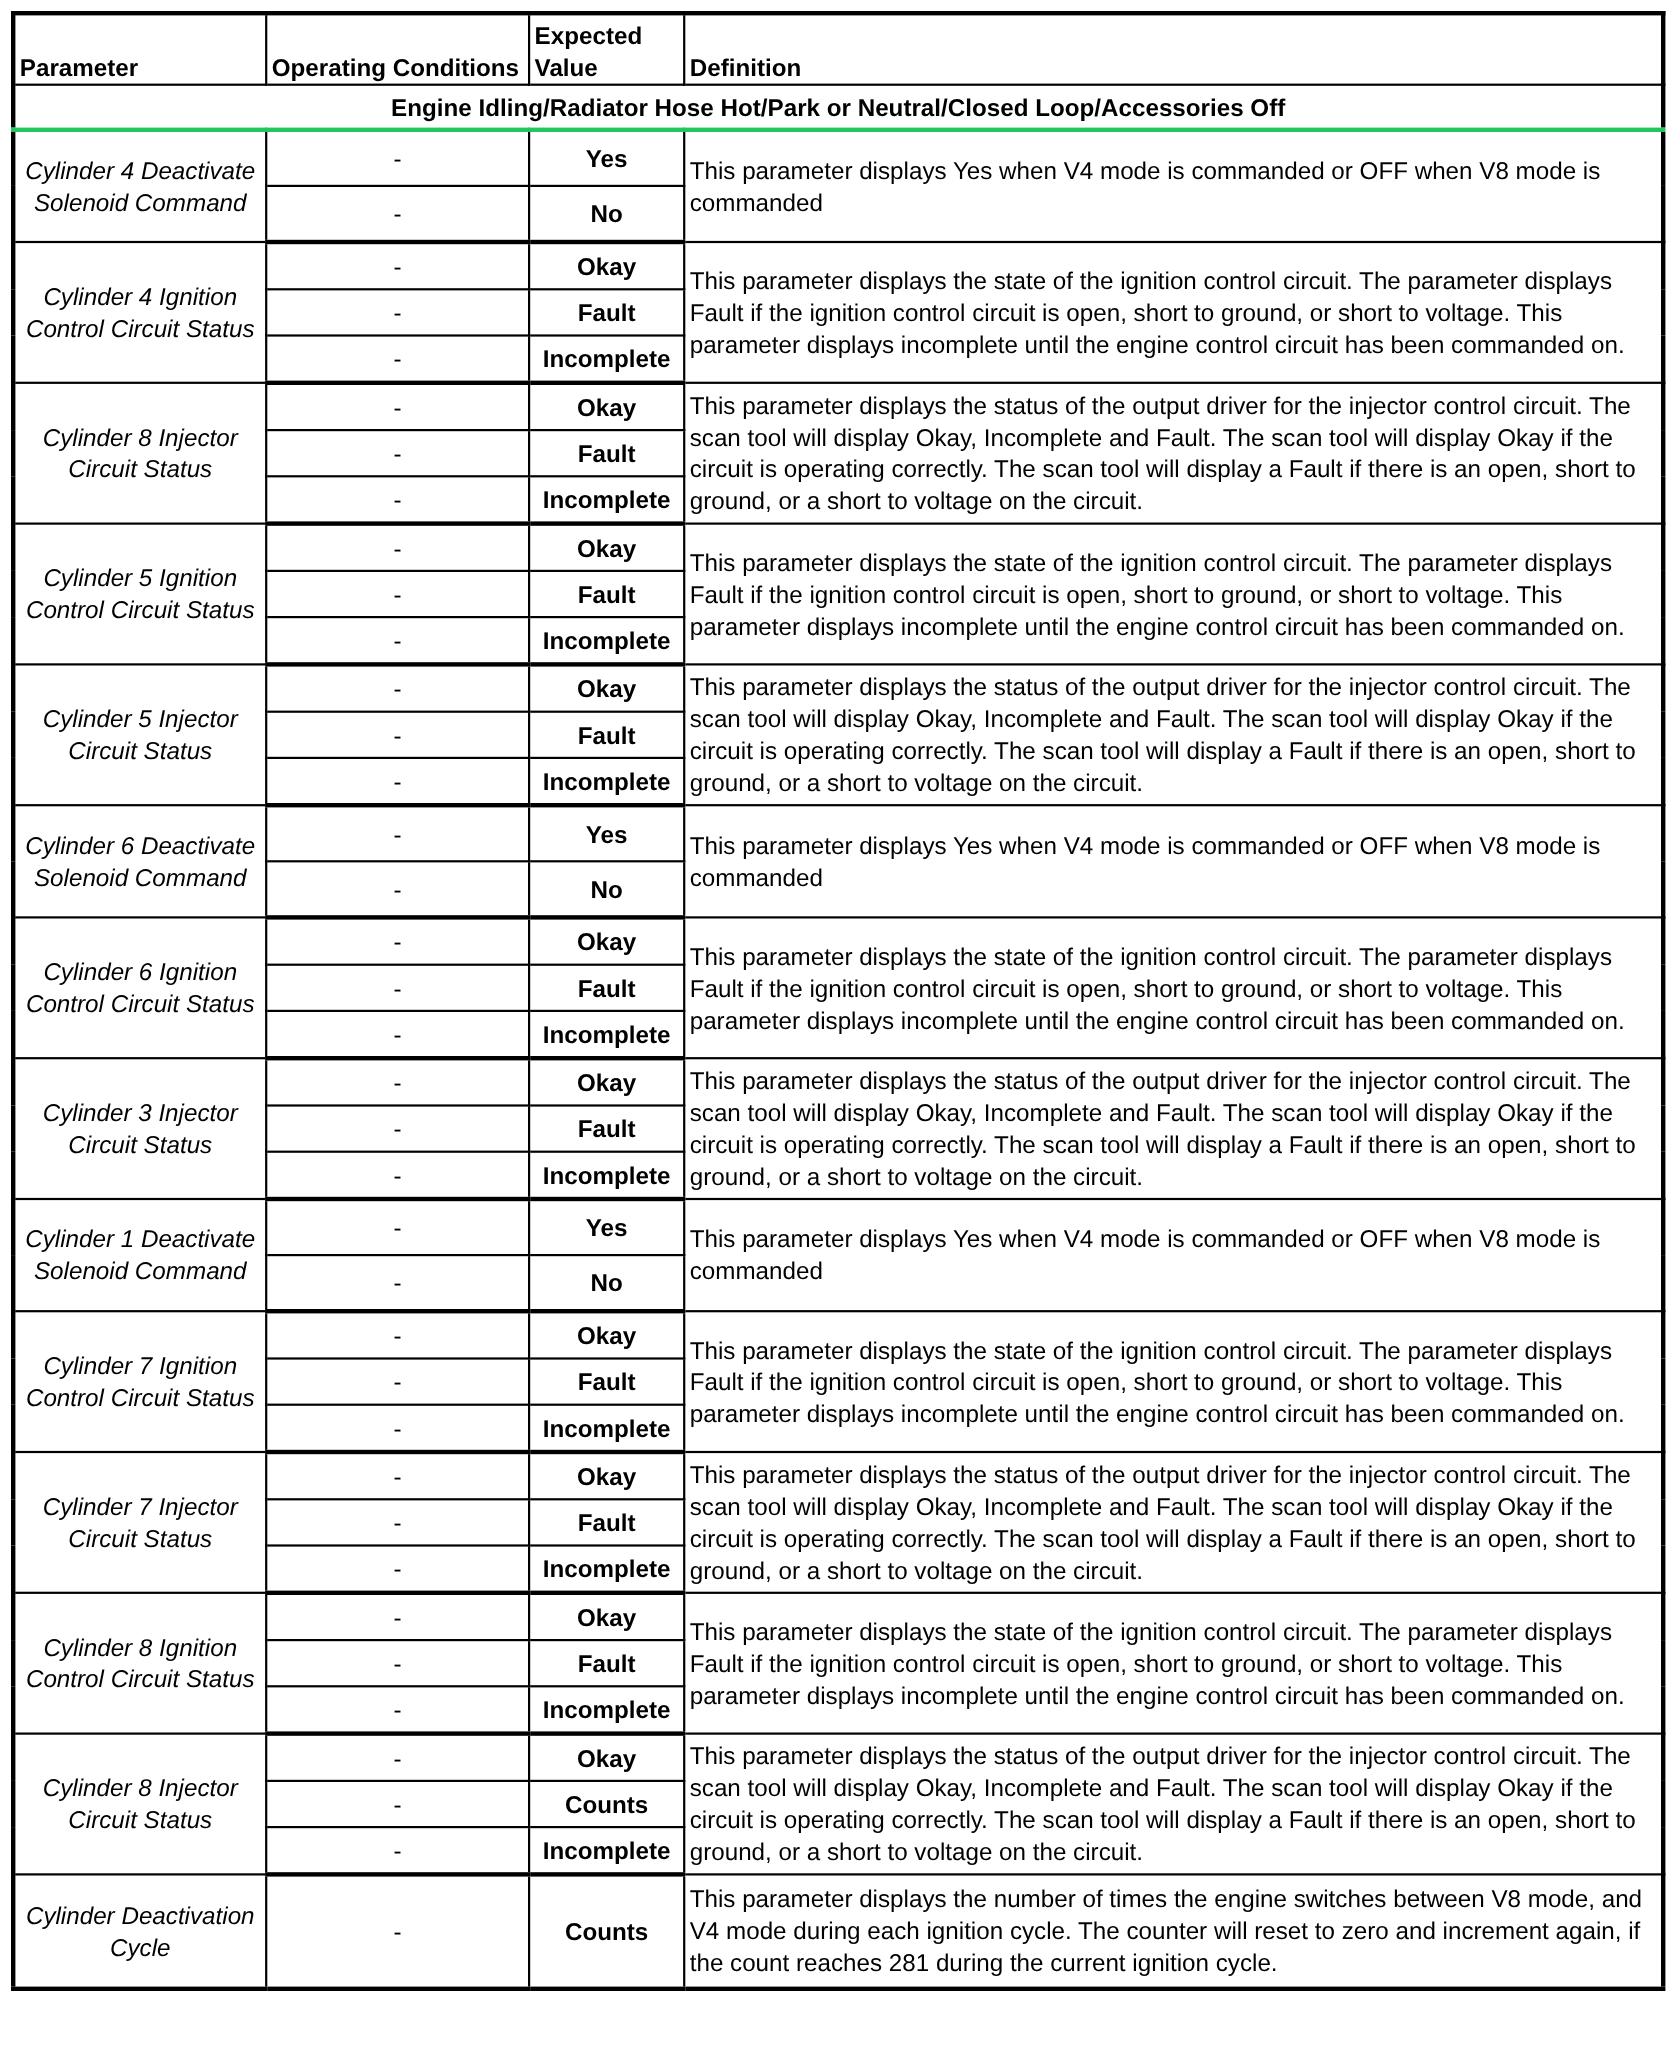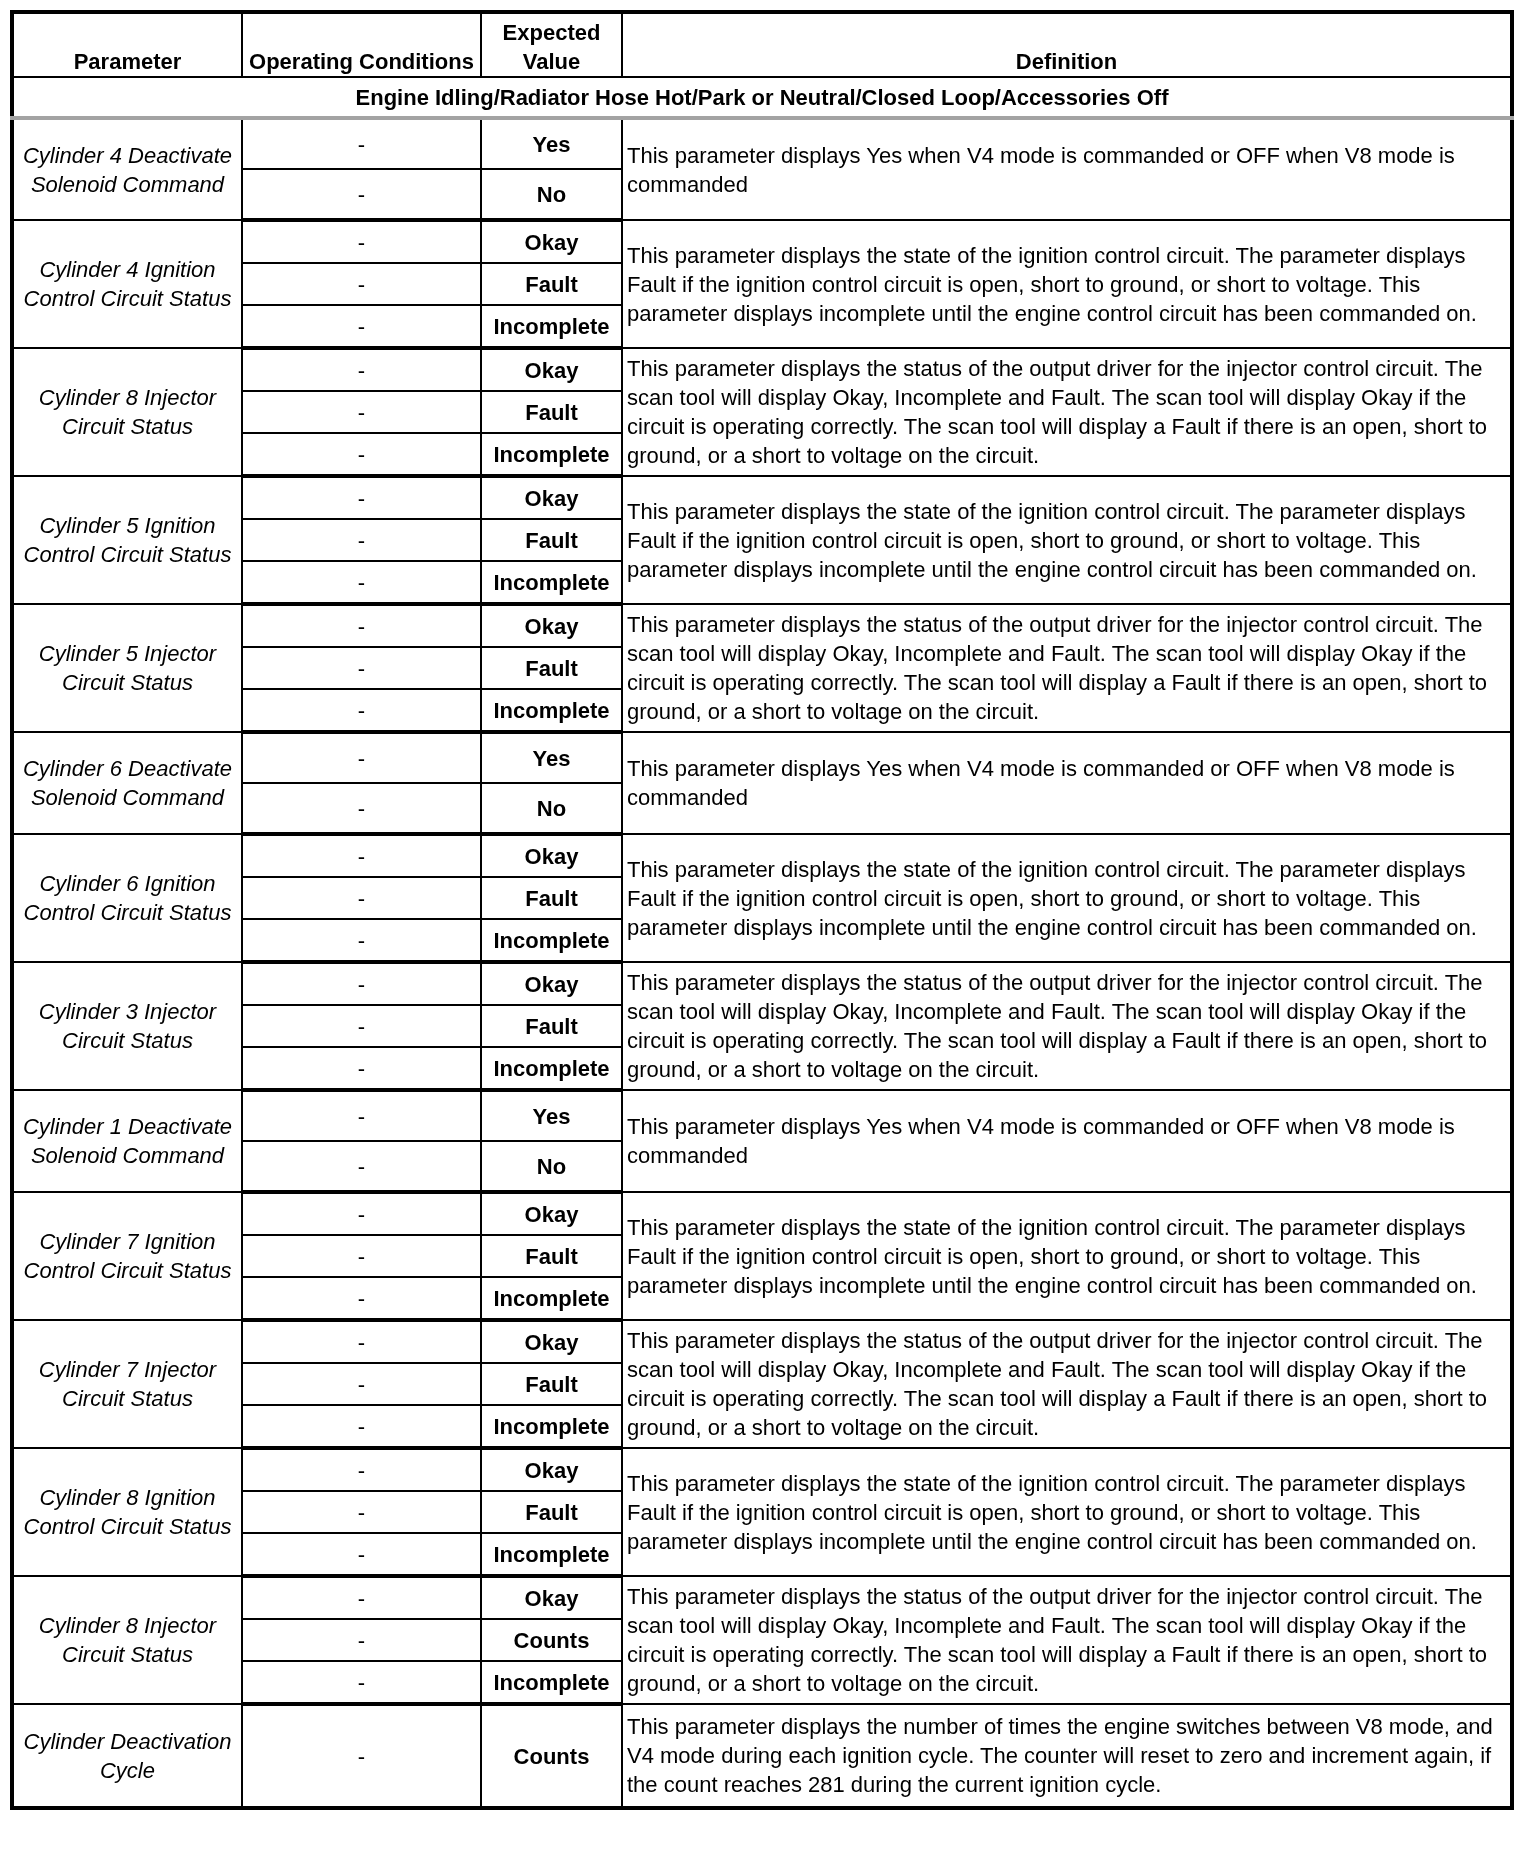--- a/index.html
+++ b/index.html
@@ -9,22 +9,22 @@
     width: 1500px; border-collapse: collapse;
     border: 4px solid #000; table-layout: fixed;
   }
   table.dt td, table.dt th {
     border: 2px solid #000; padding: 0 4px; font-size: 22px; line-height: 29px;
   }
   col.c1 { width: 230px; }
   col.c2 { width: 239px; }
   col.c3 { width: 141px; }
   col.c4 { width: 890px; }
-  th.hdr { font-weight: bold; text-align: center; vertical-align: bottom; height: 62px; padding-bottom: 4px; border-bottom-width: 2px; margin-left: 40px; }
-  tr.sub td { font-weight: bold; text-align: center; height: 38px; border-bottom: 4px solid #a3a3a3; }
+  th.hdr { font-weight: bold; text-align: left; vertical-align: bottom; height: 62px; padding-bottom: 4px; border-bottom-width: 2px; margin-left: 40px; }
+  tr.sub td { font-weight: bold; text-align: center; height: 38px; border-bottom: 4px solid #22c55e; }
   td.param { text-align: center; vertical-align: middle; padding-left: 3px; font-style: italic; }
   td.cond { text-align: center; }
   td.val { text-align: center; font-weight: bold; }
   td.def { text-align: left; vertical-align: middle; padding: 0 8px; }
   tr.r2 td { height: 48px; }
   tr.r3 td { height: 40px; }
   tr.single td { height: 100px; }
   tr.group-end td { border-bottom: 4px solid #000; }
   td.param, td.def { border-bottom: 4px solid #000; }
 </style>

